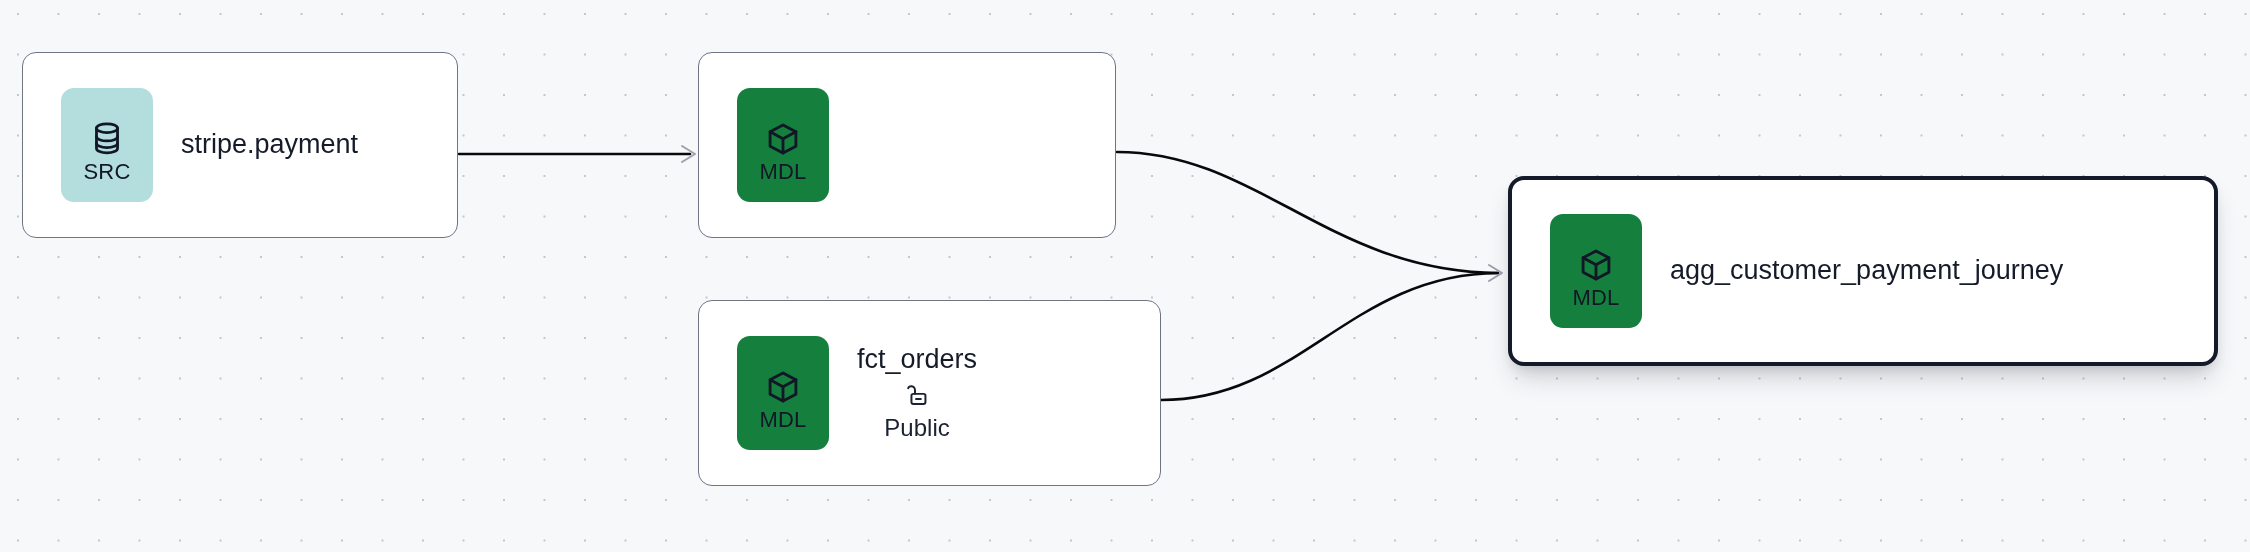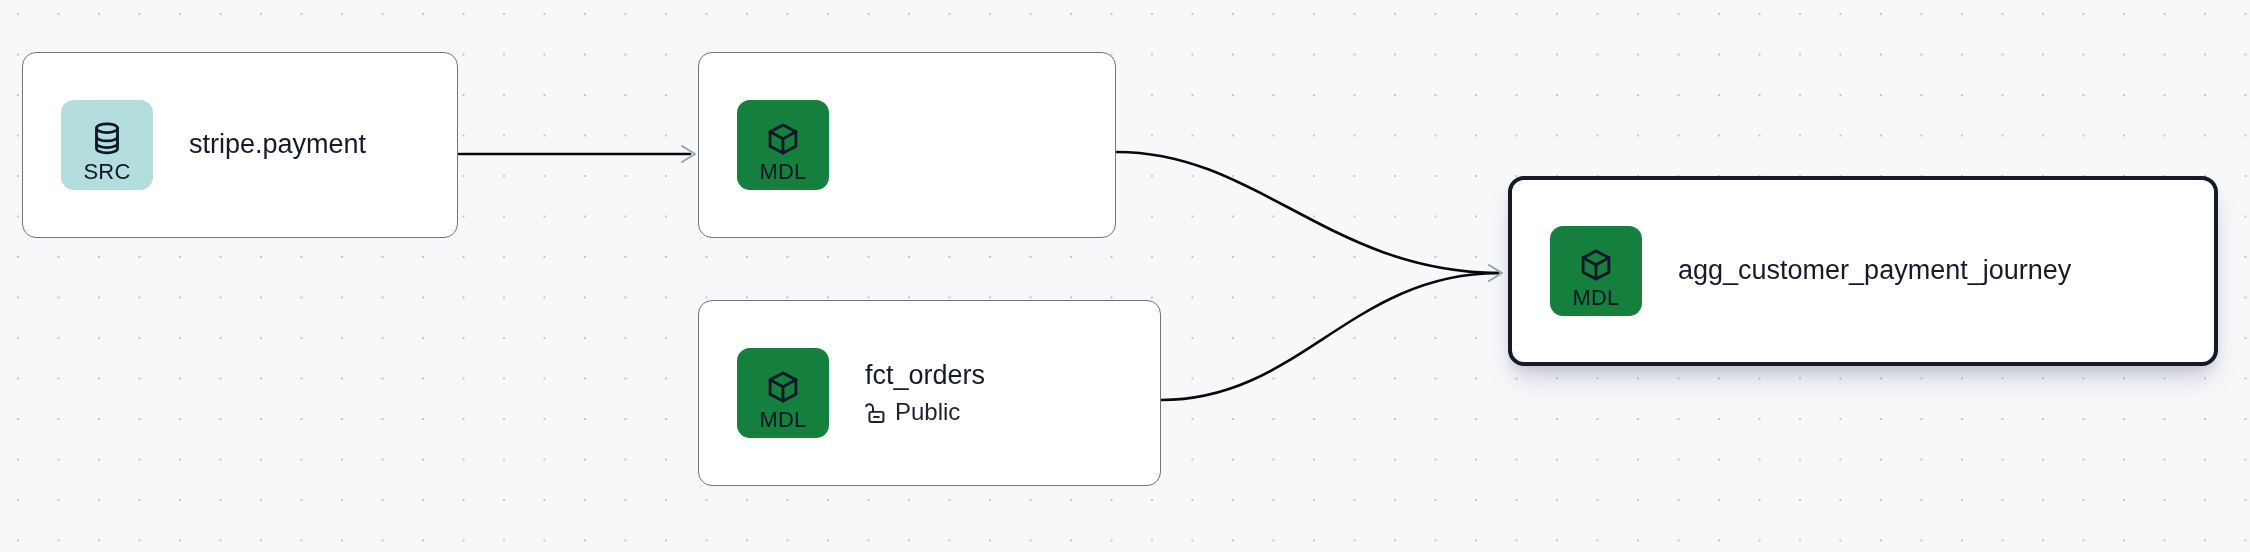--- a/index.html
+++ b/index.html
@@ -66,21 +66,21 @@
     border: 4px solid #141a29;
     border-radius: 16px;
     box-shadow: 0 16px 26px -6px rgba(40,48,66,0.22),
                 0 6px 12px -4px rgba(40,48,66,0.14);
   }
 
   
   .badge {
     box-sizing: border-box;
     width: 92px;
-    height: 90px;
+    height: 114px;
     border-radius: 13px;
     display: flex;
     flex-direction: column;
     align-items: center;
     justify-content: center;
     flex: 0 0 auto;
     padding-top: 13px;
   }
   .badge.src { background: #b4ddde; }
   .badge.mdl { background: #15803d; }
@@ -92,21 +92,21 @@
   .badge .badge-text {
     font-family: "Liberation Sans", sans-serif;
     font-size: 22px;
     letter-spacing: 0.2px;
     color: #111726;
     line-height: 1;
   }
 
   
   .node-body {
-    margin-left: 36px;
+    margin-left: 28px;
     display: flex;
     flex-direction: column;
     justify-content: center;
   }
   .node-title {
     font-family: "Liberation Sans", sans-serif;
     font-size: 27px;
     color: #161b2a;
     line-height: 1.18;
     white-space: nowrap;
@@ -114,20 +114,21 @@
   .node-sub {
     margin-top: 7px;
     display: flex;
     align-items: center;
     gap: 9px;
     font-family: "Liberation Sans", sans-serif;
     font-size: 24px;
     color: #1c2231;
     line-height: 1.1;
     white-space: nowrap;
+    flex-direction: column;
   }
   .node-sub .lock-glyph {
     display: inline-block;
     line-height: 0;
   }
 
   
   #node-source-stripe-payment { left: 22px;   top: 52px;  width: 436px;  height: 186px; }
   #node-model-stg-payments    { left: 698px;  top: 52px;  width: 418px;  height: 186px; }
   #node-model-fct-orders      { left: 698px;  top: 300px; width: 463px;  height: 186px; }

